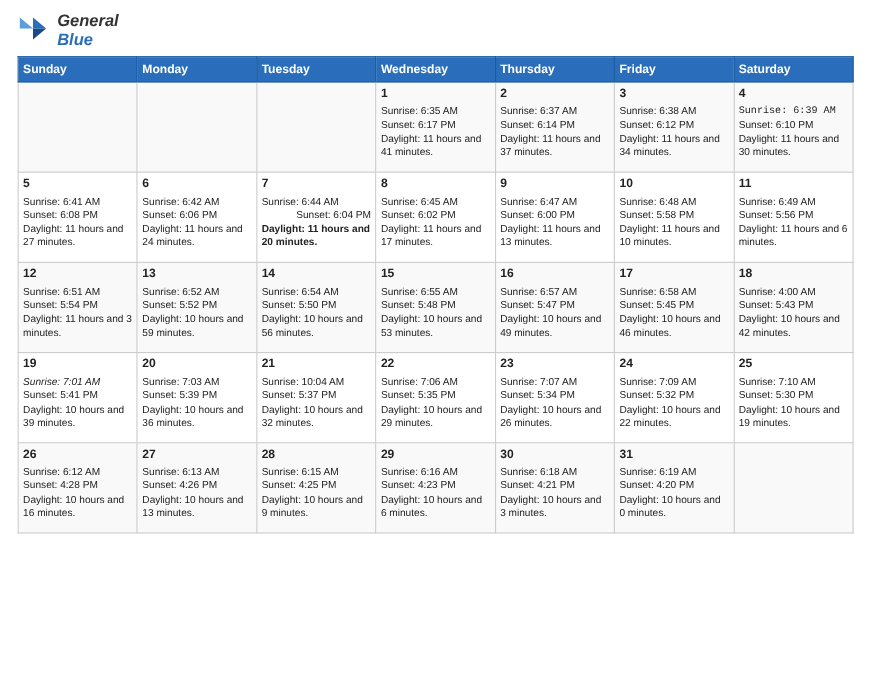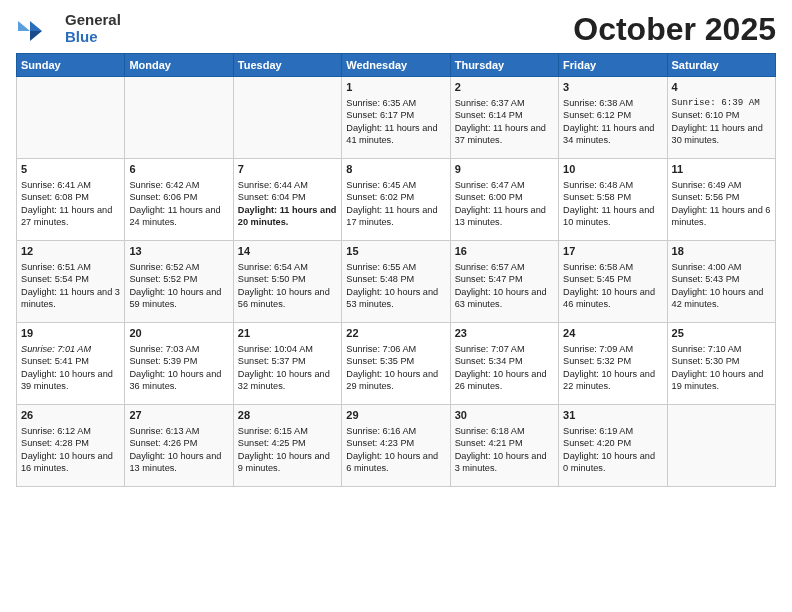--- a/index.html
+++ b/index.html
@@ -17,22 +17,23 @@
       padding: 12px 16px;
     }
     .header-row {
       display: flex;
       align-items: flex-start;
       justify-content: space-between;
       margin-bottom: 6px;
     }
     .logo {
       display: flex;
-      align-items: flex-end;
-      gap: 21px;
+      align-items: flex-start;
+      gap: 8px;
+      font-style: italic;
     }
     .logo-text {
       display: flex;
       flex-direction: column;
       line-height: 1.1;
     }
     .logo-general {
       font-size: 15px;
       font-weight: bold;
       color: #333;
@@ -108,21 +109,20 @@
         <polygon points="14,4 26,14 14,14" fill="#2a6ebb"></polygon>
         <polygon points="14,14 26,14 14,24" fill="#1a4a8a"></polygon>
         <polygon points="2,4 14,14 2,14" fill="#5a9edd"></polygon>
       </svg>
       <div class="logo-text">
         <span class="logo-general">General</span>
         <span class="logo-blue">Blue</span>
       </div>
     </div>
     <div class="title-block">
-      <div class="month-title">October 2025</div>
     </div>
   </div>
 
   <table>
     <thead>
       <tr>
         <th>Sunday</th>
         <th>Monday</th>
         <th>Tuesday</th>
         <th>Wednesday</th>
@@ -183,21 +183,21 @@
               <span class="day-num">6</span>
               <span style="display: block;">Sunrise: 6:42 AM</span>
               <span style="display: block;">Sunset: 6:06 PM</span>
               <span style="display: block;">Daylight: 11 hours and 24 minutes.</span>
             </div>
           </td>
           <td>
             <div class="cell-content">
               <span class="day-num">7</span>
               <span style="display: block;">Sunrise: 6:44 AM</span>
-              <span style="display: block;">Sunset: 6:04 PM</span>
+              <span style="display: block; text-align: right;">Sunset: 6:04 PM</span>
               <span style="display: block; font-weight: bold;">Daylight: 11 hours and 20 minutes.</span>
             </div>
           </td>
           <td>
             <div class="cell-content">
               <span class="day-num">8</span>
               <span style="display: block;">Sunrise: 6:45 AM</span>
               <span style="display: block;">Sunset: 6:02 PM</span>
               <span style="display: block;">Daylight: 11 hours and 17 minutes.</span>
             </div>
@@ -258,21 +258,21 @@
               <span style="display: block;">Sunrise: 6:55 AM</span>
               <span style="display: block;">Sunset: 5:48 PM</span>
               <span style="display: block;">Daylight: 10 hours and 53 minutes.</span>
             </div>
           </td>
           <td>
             <div class="cell-content">
               <span class="day-num">16</span>
               <span style="display: block;">Sunrise: 6:57 AM</span>
               <span style="display: block;">Sunset: 5:47 PM</span>
-              <span style="display: block;">Daylight: 10 hours and 63 minutes.</span>
+              <span style="display: block;">Daylight: 10 hours and 49 minutes.</span>
             </div>
           </td>
           <td>
             <div class="cell-content">
               <span class="day-num">17</span>
               <span style="display: block;">Sunrise: 6:58 AM</span>
               <span style="display: block;">Sunset: 5:45 PM</span>
               <span style="display: block;">Daylight: 10 hours and 46 minutes.</span>
             </div>
           </td>

